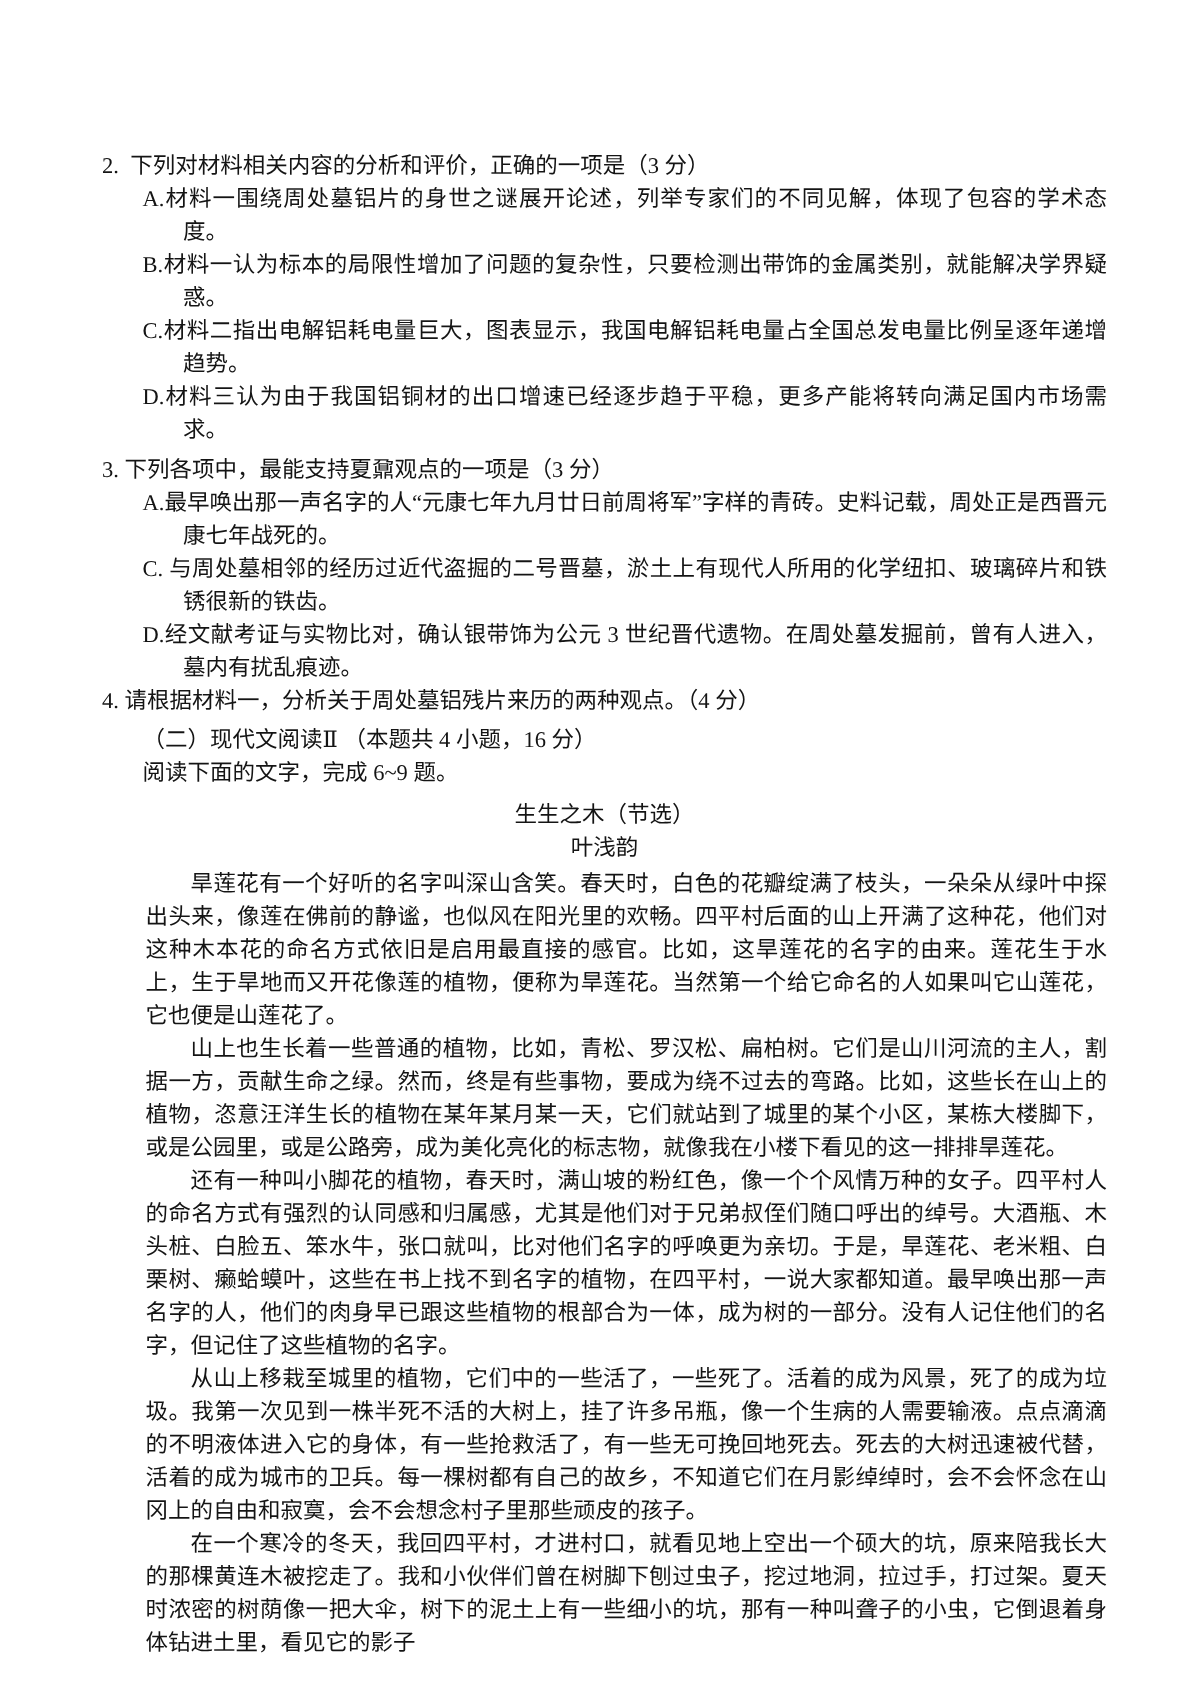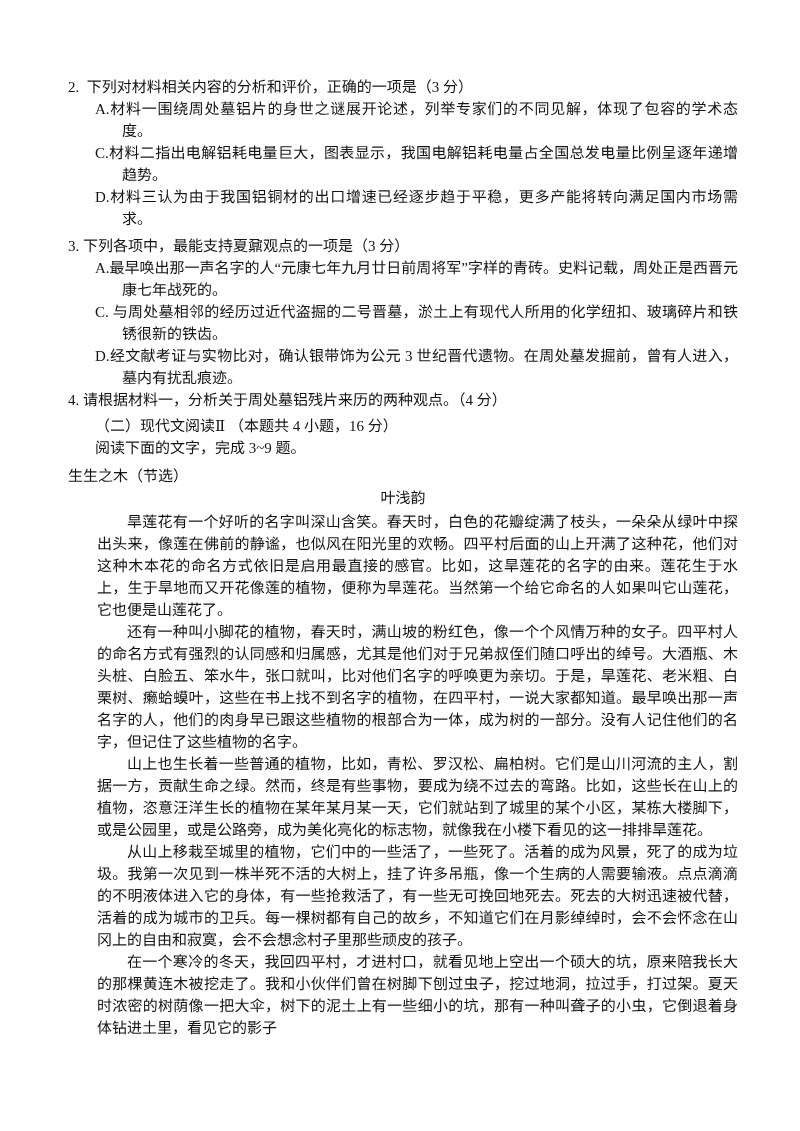--- a/index.html
+++ b/index.html
@@ -13,21 +13,21 @@
     overflow: hidden;
     font-family: "Liberation Serif", "DejaVu Serif", serif;
     font-size: 15px;
     line-height: 22px;
     color: #141414;
   }
   .page {
     box-sizing: border-box;
     width: 800px;
     height: 1131px;
-    padding: 76px 62px 0 68px;
+    padding: 100px 62px 0 68px;
     background: #ffffff;
   }
   p { margin: 0; }
   .stem {
     white-space: pre-wrap;
     text-align: left;
   }
   .opt {
     margin-left: 54px;
     text-indent: -27px;
@@ -40,58 +40,59 @@
     margin-top: 4px;
     white-space: pre-wrap;
   }
   .instruction {
     margin-left: 27px;
   }
   .essay-title {
     font-size: 15px;
     font-weight: normal;
     margin: 6px 0 0 0;
-    text-align: left;
+    text-align: center;
   }
   .essay-author {
     text-align: center;
     margin-bottom: 2px;
   }
   .para {
     text-indent: 2em;
     text-align: justify;
     margin-left: 29px;
   }
 </style>
 </head>
 <body>
 
 <main class="page">
 
   <section>
     <p class="stem">2.  下列对材料相关内容的分析和评价，正确的一项是（3 分）</p>
     <p class="opt">A.材料一围绕周处墓铝片的身世之谜展开论述，列举专家们的不同见解，体现了包容的学术态度。</p>
+    <p class="opt">B.材料一认为标本的局限性增加了问题的复杂性，只要检测出带饰的金属类别，就能解决学界疑惑。</p>
     <p class="opt">C.材料二指出电解铝耗电量巨大，图表显示，我国电解铝耗电量占全国总发电量比例呈逐年递增趋势。</p>
     <p class="opt">D.材料三认为由于我国铝铜材的出口增速已经逐步趋于平稳，更多产能将转向满足国内市场需求。</p>
   </section>
 
   <section class="q-block-3">
     <p class="stem">3. 下列各项中，最能支持夏鼐观点的一项是（3 分）</p>
     <p class="opt">A.最早唤出那一声名字的人“元康七年九月廿日前周将军”字样的青砖。史料记载，周处正是西晋元康七年战死的。</p>
     <p class="opt">C. 与周处墓相邻的经历过近代盗掘的二号晋墓，淤土上有现代人所用的化学纽扣、玻璃碎片和铁锈很新的铁齿。</p>
     <p class="opt">D.经文献考证与实物比对，确认银带饰为公元 3 世纪晋代遗物。在周处墓发掘前，曾有人进入，墓内有扰乱痕迹。</p>
   </section>
 
   <p class="stem">4. 请根据材料一，分析关于周处墓铝残片来历的两种观点。（4 分）</p>
 
   <p class="sec-heading">（二）现代文阅读Ⅱ （本题共 4 小题，16 分）</p>
-  <p class="instruction">阅读下面的文字，完成 3~9 题。</p>
+  <p class="instruction">阅读下面的文字，完成 6~9 题。</p>
 
   <h2 class="essay-title">生生之木（节选）</h2>
   <p class="essay-author">叶浅韵</p>
 
   <p class="para">旱莲花有一个好听的名字叫深山含笑。春天时，白色的花瓣绽满了枝头，一朵朵从绿叶中探出头来，像莲在佛前的静谧，也似风在阳光里的欢畅。四平村后面的山上开满了这种花，他们对这种木本花的命名方式依旧是启用最直接的感官。比如，这旱莲花的名字的由来。莲花生于水上，生于旱地而又开花像莲的植物，便称为旱莲花。当然第一个给它命名的人如果叫它山莲花，它也便是山莲花了。</p>
+  <p class="para">山上也生长着一些普通的植物，比如，青松、罗汉松、扁柏树。它们是山川河流的主人，割据一方，贡献生命之绿。然而，终是有些事物，要成为绕不过去的弯路。比如，这些长在山上的植物，恣意汪洋生长的植物在某年某月某一天，它们就站到了城里的某个小区，某栋大楼脚下，或是公园里，或是公路旁，成为美化亮化的标志物，就像我在小楼下看见的这一排排旱莲花。</p>
   <p class="para">还有一种叫小脚花的植物，春天时，满山坡的粉红色，像一个个风情万种的女子。四平村人的命名方式有强烈的认同感和归属感，尤其是他们对于兄弟叔侄们随口呼出的绰号。大酒瓶、木头桩、白脸五、笨水牛，张口就叫，比对他们名字的呼唤更为亲切。于是，旱莲花、老米粗、白栗树、癞蛤蟆叶，这些在书上找不到名字的植物，在四平村，一说大家都知道。最早唤出那一声名字的人，他们的肉身早已跟这些植物的根部合为一体，成为树的一部分。没有人记住他们的名字，但记住了这些植物的名字。</p>
-  <p class="para">山上也生长着一些普通的植物，比如，青松、罗汉松、扁柏树。它们是山川河流的主人，割据一方，贡献生命之绿。然而，终是有些事物，要成为绕不过去的弯路。比如，这些长在山上的植物，恣意汪洋生长的植物在某年某月某一天，它们就站到了城里的某个小区，某栋大楼脚下，或是公园里，或是公路旁，成为美化亮化的标志物，就像我在小楼下看见的这一排排旱莲花。</p>
   <p class="para">从山上移栽至城里的植物，它们中的一些活了，一些死了。活着的成为风景，死了的成为垃圾。我第一次见到一株半死不活的大树上，挂了许多吊瓶，像一个生病的人需要输液。点点滴滴的不明液体进入它的身体，有一些抢救活了，有一些无可挽回地死去。死去的大树迅速被代替，活着的成为城市的卫兵。每一棵树都有自己的故乡，不知道它们在月影绰绰时，会不会怀念在山冈上的自由和寂寞，会不会想念村子里那些顽皮的孩子。</p>
   <p class="para">在一个寒冷的冬天，我回四平村，才进村口，就看见地上空出一个硕大的坑，原来陪我长大的那棵黄连木被挖走了。我和小伙伴们曾在树脚下刨过虫子，挖过地洞，拉过手，打过架。夏天时浓密的树荫像一把大伞，树下的泥土上有一些细小的坑，那有一种叫聋子的小虫，它倒退着身体钻进土里，看见它的影子</p>
 
 </main>
 
 </body></html>

